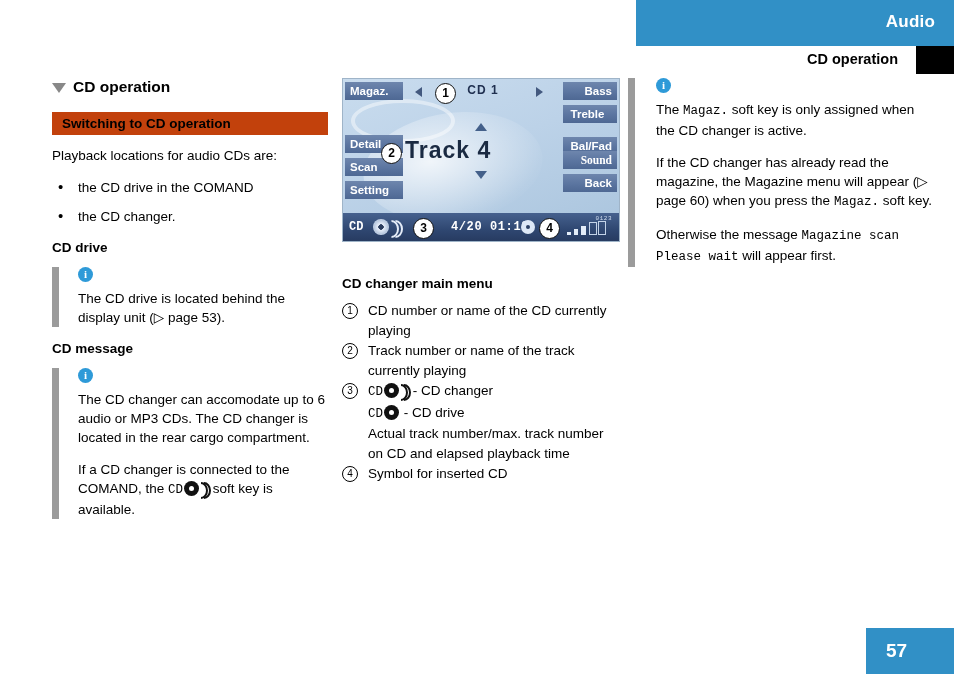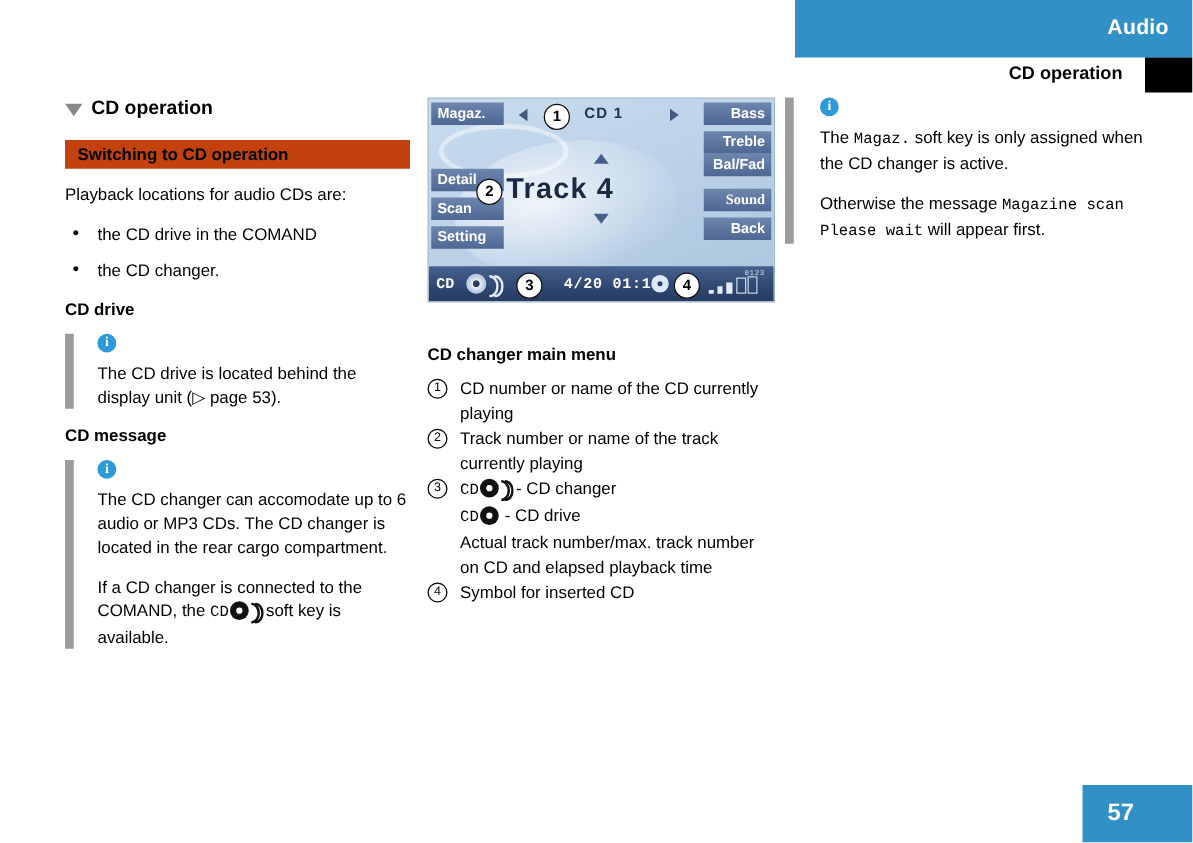--- a/index.html
+++ b/index.html
@@ -304,22 +304,22 @@
     background: linear-gradient(180deg, #6e86ad 0%, #5b75a0 55%, #4e6893 100%);
     color: #ffffff;
     font-size: 11.5px;
     font-weight: bold;
     line-height: 18px;
     box-sizing: border-box;
   }
   .sk-l { left: 2px;  width: 58px; padding-left: 5px;  text-align: left; }
   .sk-r { right: 2px; width: 54px; padding-right: 5px; text-align: right; }
   .sk1 { top: 3px; }
-  .sk2 { top: 26px; }
-  .sk3 { top: 44px; }
+  .sk2 { top: 26px; text-align: center; }
+  .sk3 { top: 58px; }
   .sk4 { top: 72px; font-family: Liberation Serif, serif; }
   .sk5 { top: 95px; }
   .sk-l.p2 { top: 56px; }
   .sk-l.p3 { top: 79px; }
   .sk-l.p4 { top: 102px; }
 
   .cd-line {
     position: absolute;
     top: 4px;
     left: 70px;
@@ -619,20 +619,25 @@
   <div class="note" style="padding-left:28px;">
     <div class="note-bar"></div>
     <div class="info-icon">i</div>
 
     <p>
       <span>The</span>
       <span class="mono">Magaz.</span>
       <span>soft key is only assigned when the CD changer is active.</span>
     </p>
 
+    <p>
+      <span>If the CD changer has already read the magazine, the Magazine menu will appear (</span><span class="pgref">▷ page 60</span><span>) when you press the</span>
+      <span class="mono">Magaz.</span>
+      <span>soft key.</span>
+    </p>
 
     <p>
       <span>Otherwise the message</span>
       <span class="mono">Magazine scan</span>
       <span class="mono">Please wait</span>
       <span>will appear first.</span>
     </p>
   </div>
 </div>
 

